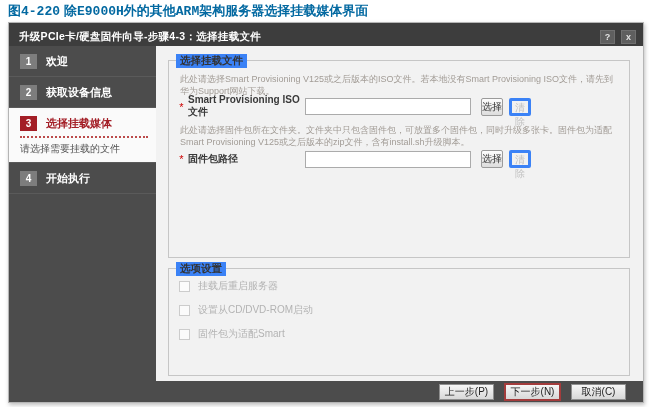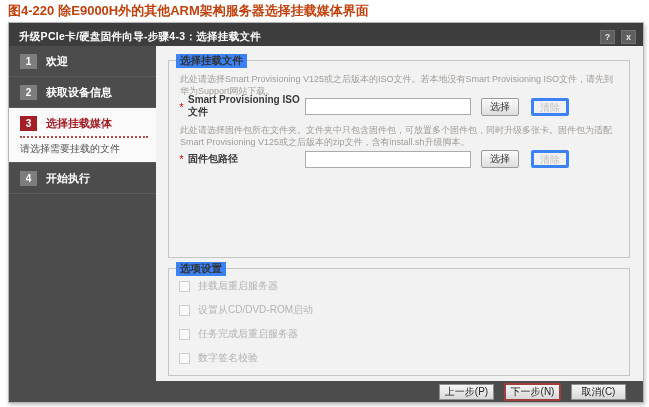--- a/index.html
+++ b/index.html
@@ -1,19 +1,19 @@
 <!DOCTYPE html>
 <html><head>
 <meta charset="utf-8">
 <style>
   * { margin:0; padding:0; box-sizing:border-box; }
   html,body { width:649px; height:407px; background:#ffffff; overflow:hidden;
               font-family:"Liberation Sans","DejaVu Sans",sans-serif; }
 
-  .fig-caption { position:absolute; left:8px; top:2px; font-size:13px; color:#c2410c; font-weight:bold; }
+  .fig-caption { position:absolute; left:8px; top:2px; font-size:13px; color:#0369a1; font-weight:bold;font-family:Liberation Mono, monospace; }
   .fig-caption .fig-label { font-weight:bold; margin-right:4px; }
 
   .dialog { position:absolute; left:8px; top:22px; width:636px; height:381px;
             background:#f2f2f2; border:1px solid #b5b5b5; box-shadow:1px 2px 4px rgba(0,0,0,.25); }
 
   
   .titlebar { position:absolute; left:0; top:0; right:0; height:23px; background:#3d3d3d;
               display:flex; align-items:center; padding:5px 7px 0 10px; }
   .titlebar .title { flex:1; color:#ffffff; font-size:10.5px; font-weight:bold; letter-spacing:.3px;
                      white-space:nowrap; overflow:hidden; }
@@ -48,21 +48,21 @@
   .desc { position:absolute; left:11px; right:9px; font-size:9px; line-height:11.5px; color:#a29c96; }
   .d1 { top:13px; }
   .d2 { top:64px; }
   .field { position:absolute; left:6px; right:6px; display:flex; align-items:center; }
   .f1 { top:33px; }
   .f2 { top:89px; }
   .req { color:#cc0000; font-size:11px; width:13px; text-align:center; }
   .flabel { width:117px; font-size:10px; font-weight:bold; color:#3a3a3a; }
   .txt { width:166px; height:17px; border:1px solid #ababab; background:#ffffff; font-size:10px;
          padding:0 3px; margin-right:10px; }
-  .btn { width:38px; height:18px; font-size:10px; color:#333333; margin-right:12px;
+  .btn { width:22px; height:18px; font-size:10px; color:#333333; margin-right:6px;
          background:linear-gradient(#fdfdfd,#dddddd); border:1px solid #9b9b9b; border-radius:2px; cursor:default; }
   .btn.clr { background:#f1f1f1; border:3px solid #3b82f6; color:#c2c2c2; }
 
   .opt { position:absolute; left:10px; display:flex; align-items:center; }
   .o1{top:10px} .o2{top:34px} .o3{top:58px} .o4{top:82px}
   .cb { width:11px; height:11px; background:#fbfbfb; border:1px solid #cccccc; margin-right:8px; }
   .olabel { font-size:10px; color:#b3b3b3; }
 
   
   .footer { position:absolute; left:0; right:0; bottom:0; height:21px; background:#4c4c4c;
@@ -138,25 +138,21 @@
         <div class="opt o1">
           <span class="cb"></span>
           <span class="olabel">挂载后重启服务器</span>
         </div>
         <div class="opt o2">
           <span class="cb"></span>
           <span class="olabel">设置从CD/DVD-ROM启动</span>
         </div>
         <div class="opt o3">
           <span class="cb"></span>
-          <span class="olabel">任务完成后重启服务器</span>
-        </div>
-        <div class="opt o4">
-          <span class="cb"></span>
-          <span class="olabel">数字签名校验</span>
+          <span class="olabel">固件包为适配Smart</span>
         </div>
       </div>
 
     </div>
   </div>
 
   <div class="footer">
     <button class="fbtn">上一步(P)</button>
     <button class="fbtn next">下一步(N)</button>
     <button class="fbtn">取消(C)</button>

